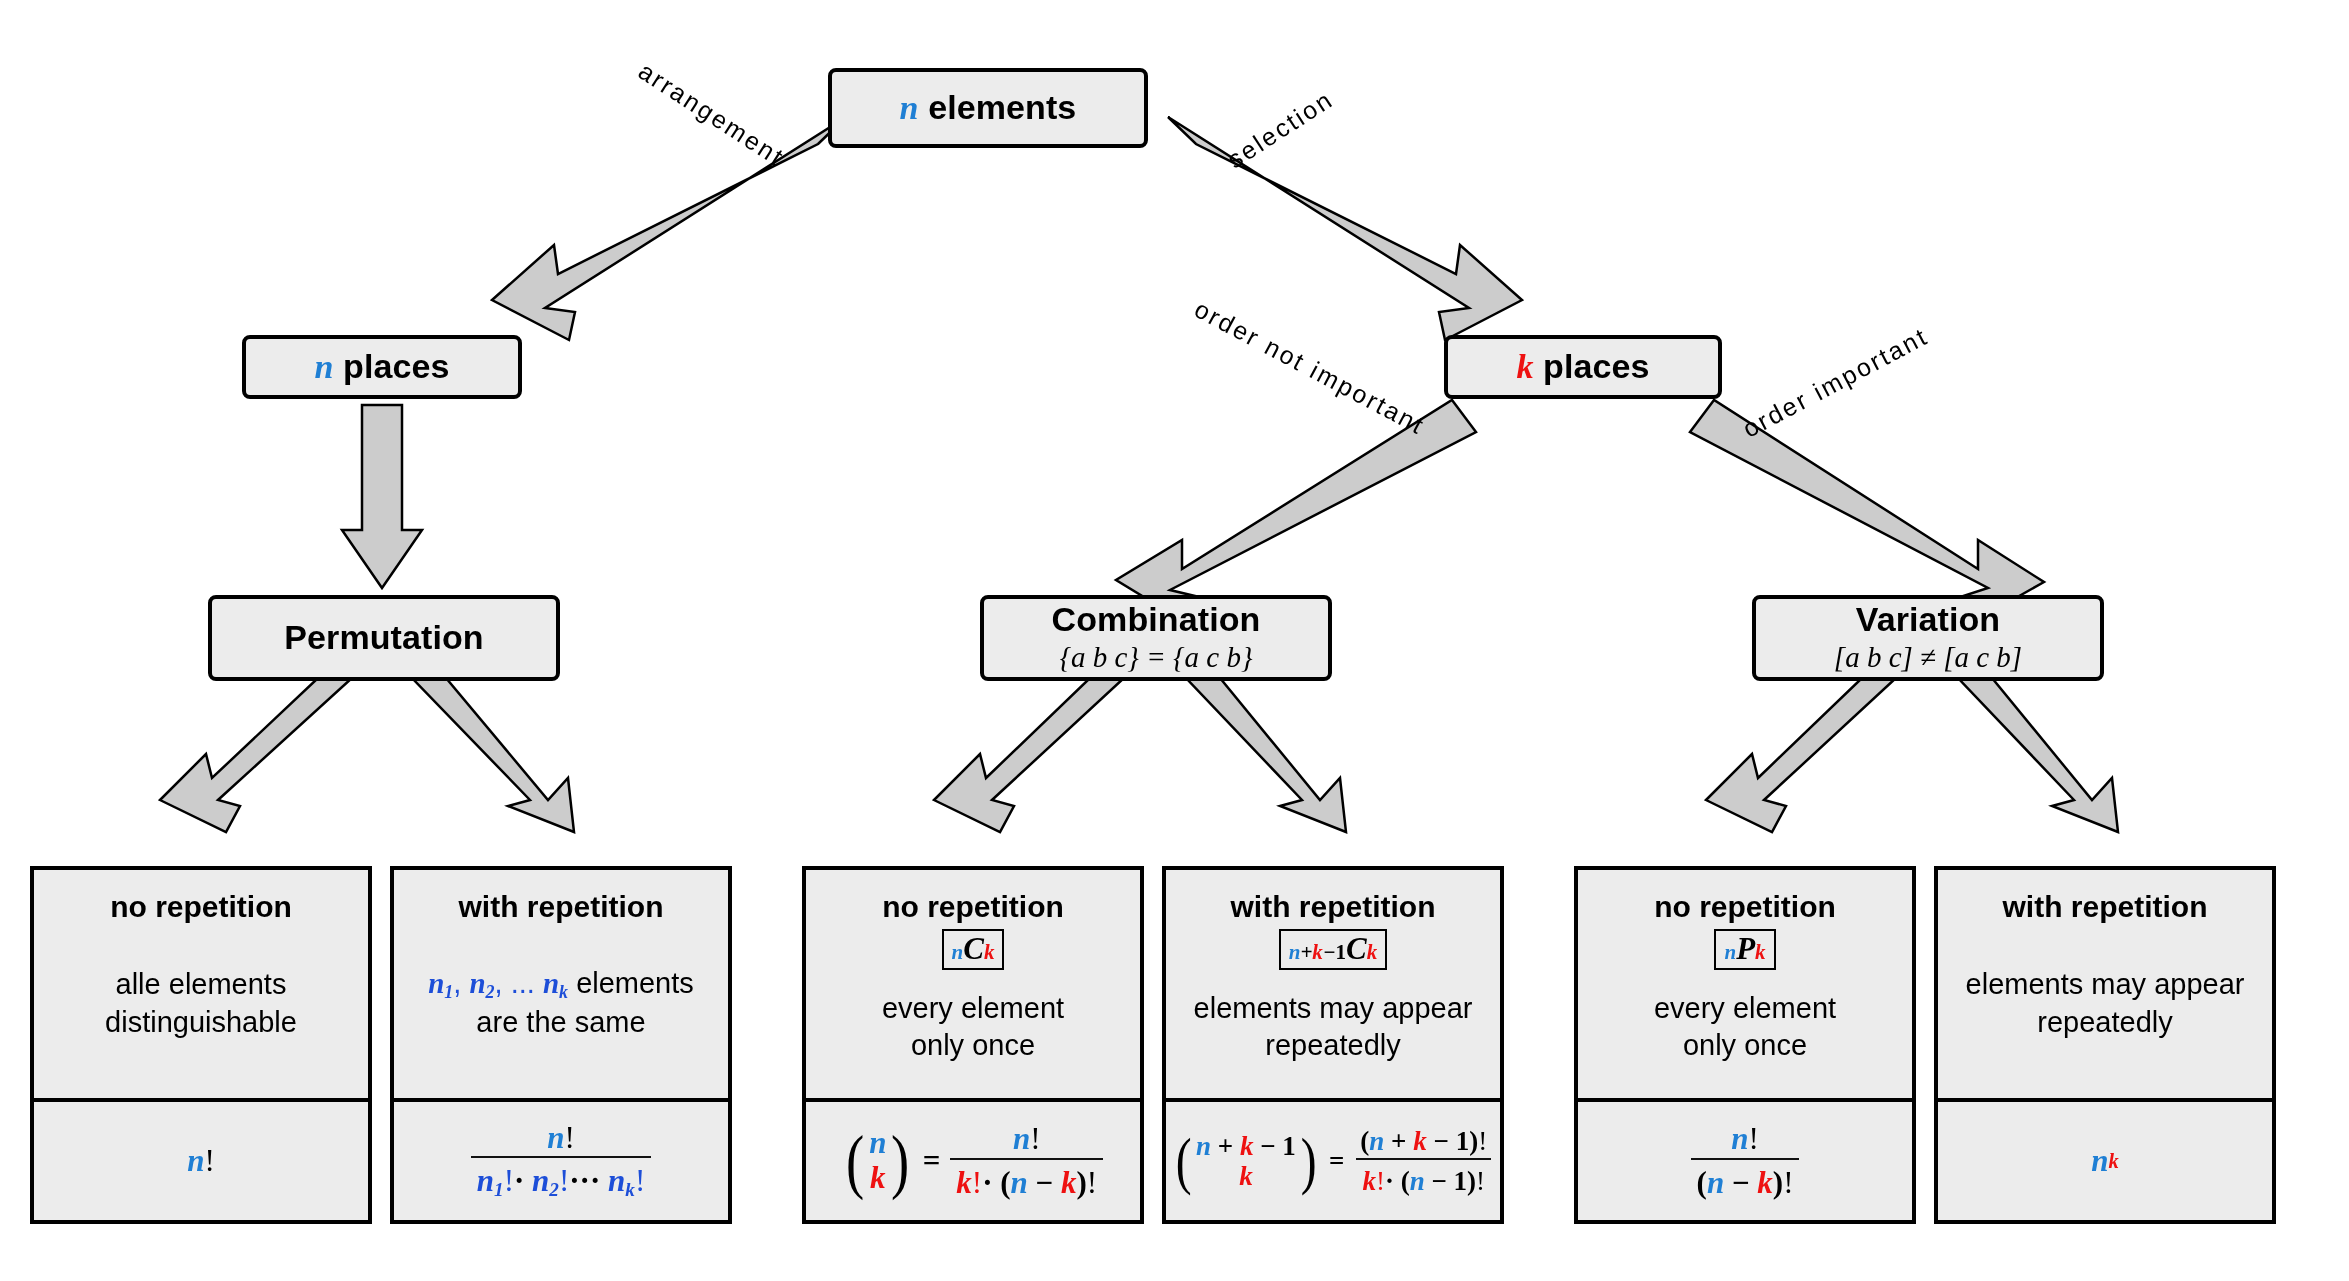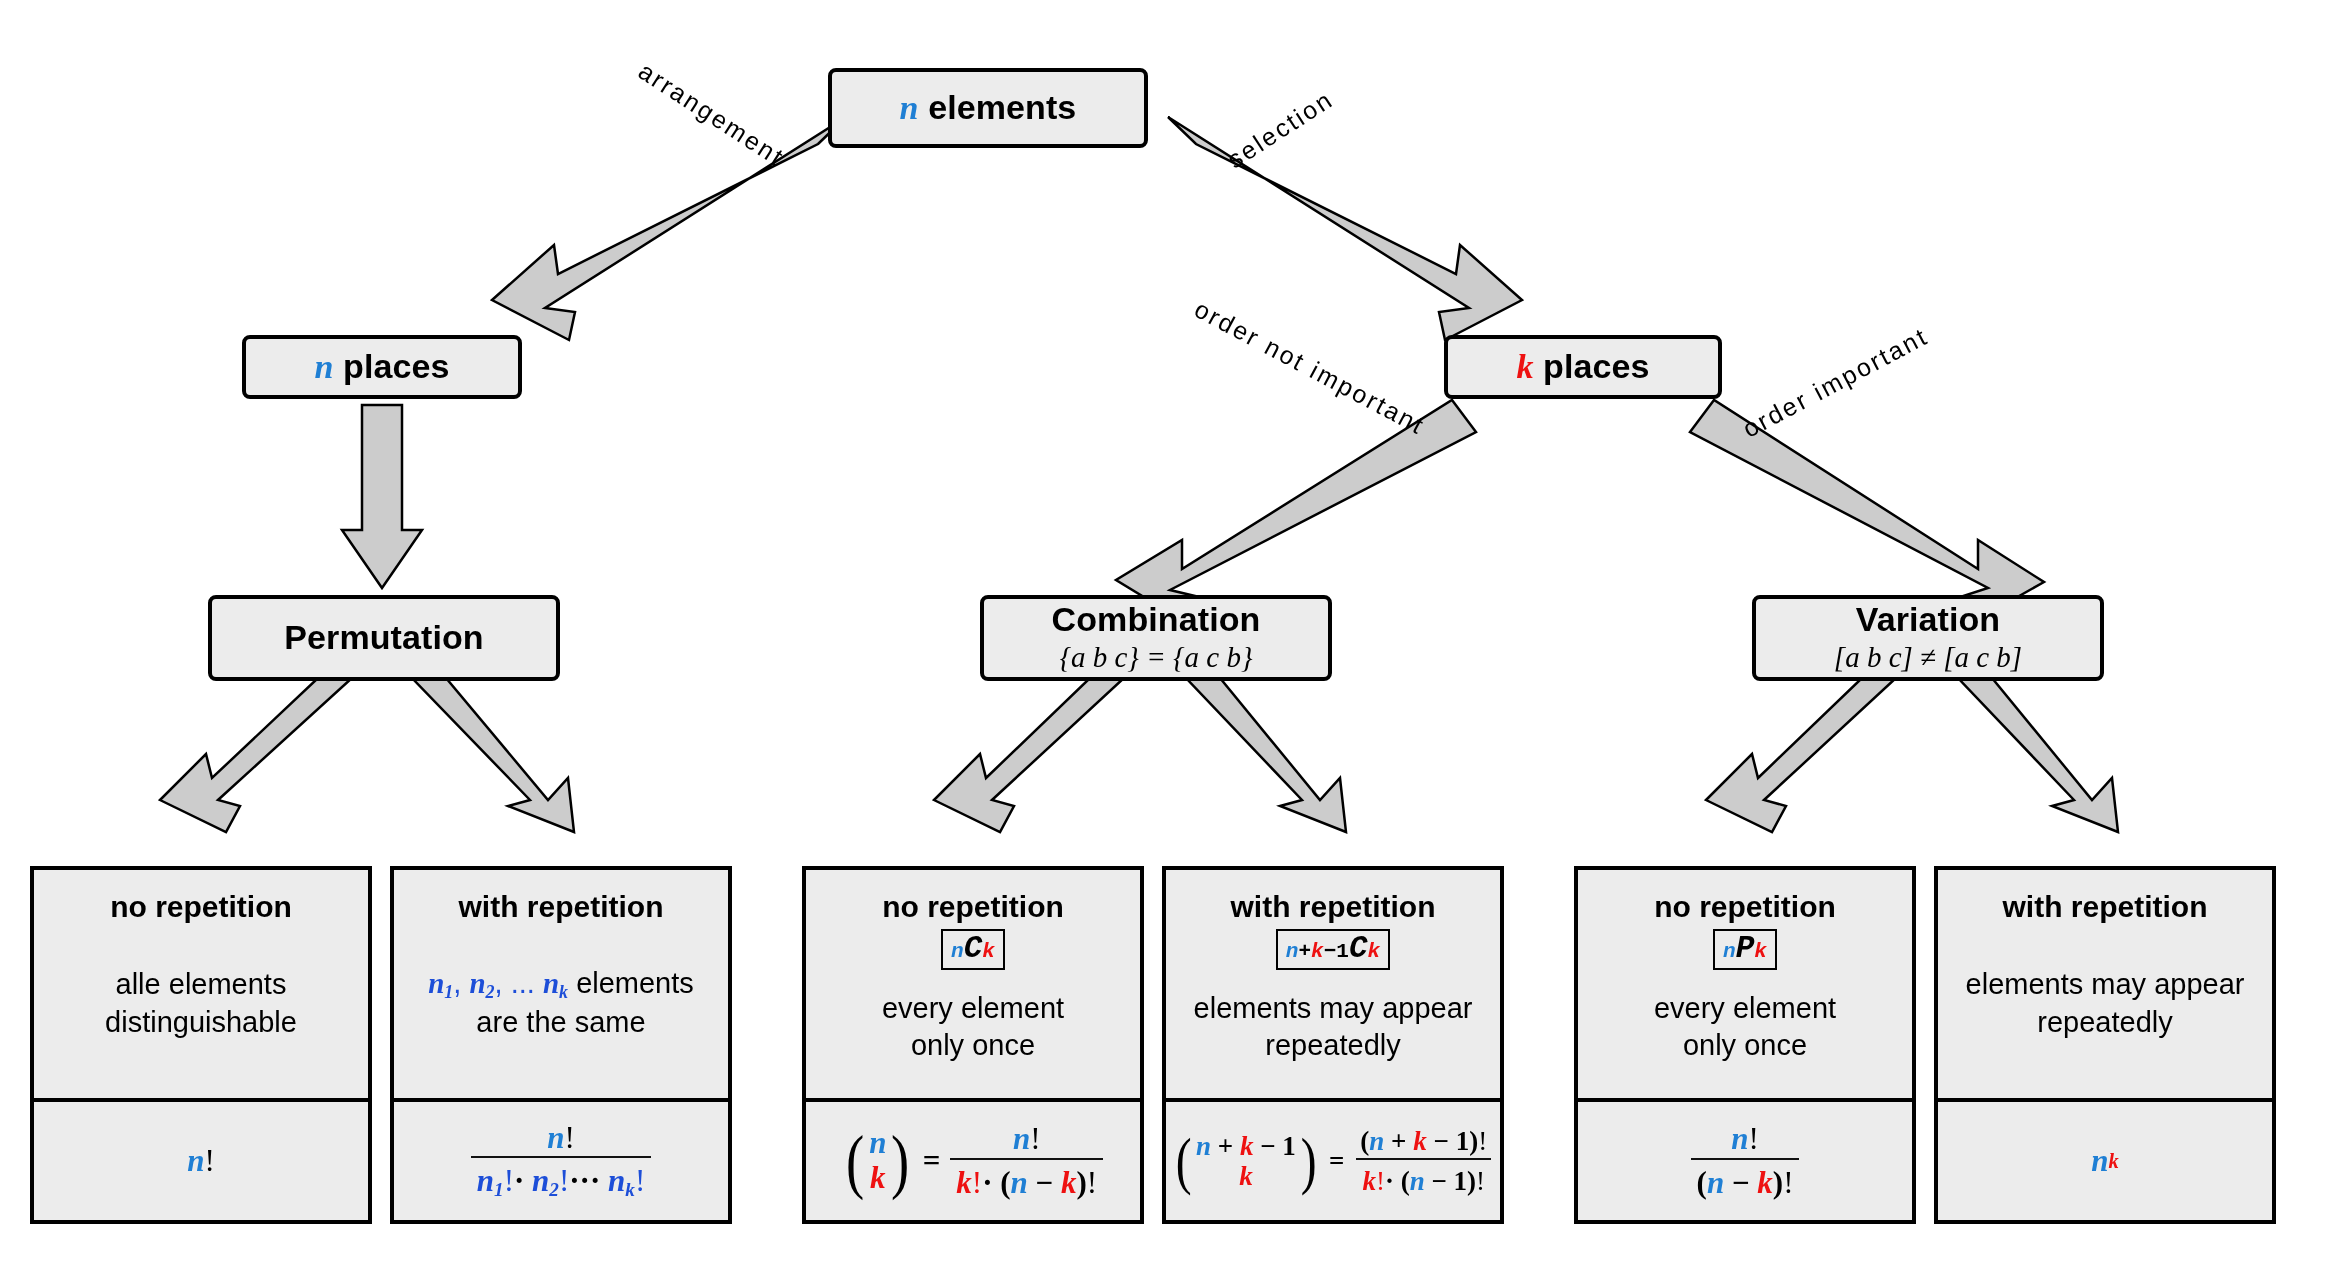--- a/index.html
+++ b/index.html
@@ -73,21 +73,21 @@
     font-size:30px;
     line-height:1.1;
     white-space:nowrap;
   }
   .notation{
     margin-top:6px;
     border:2px solid #000;
     background:#ececec;
     padding:1px 8px 2px 8px;
     display:inline-block;
-    font-family:Liberation Mono, monospace;
+    font-family:Liberation Serif, serif;
     font-weight:bold;
     font-size:30px;
     line-height:1.1;
     white-space:nowrap;
   }
   .notation .sm{font-size:21px;font-style:italic;}
   .notation .bigc{font-size:31px;font-style:italic;}
   .card-desc{
     flex:1 1 auto;
     display:flex;

